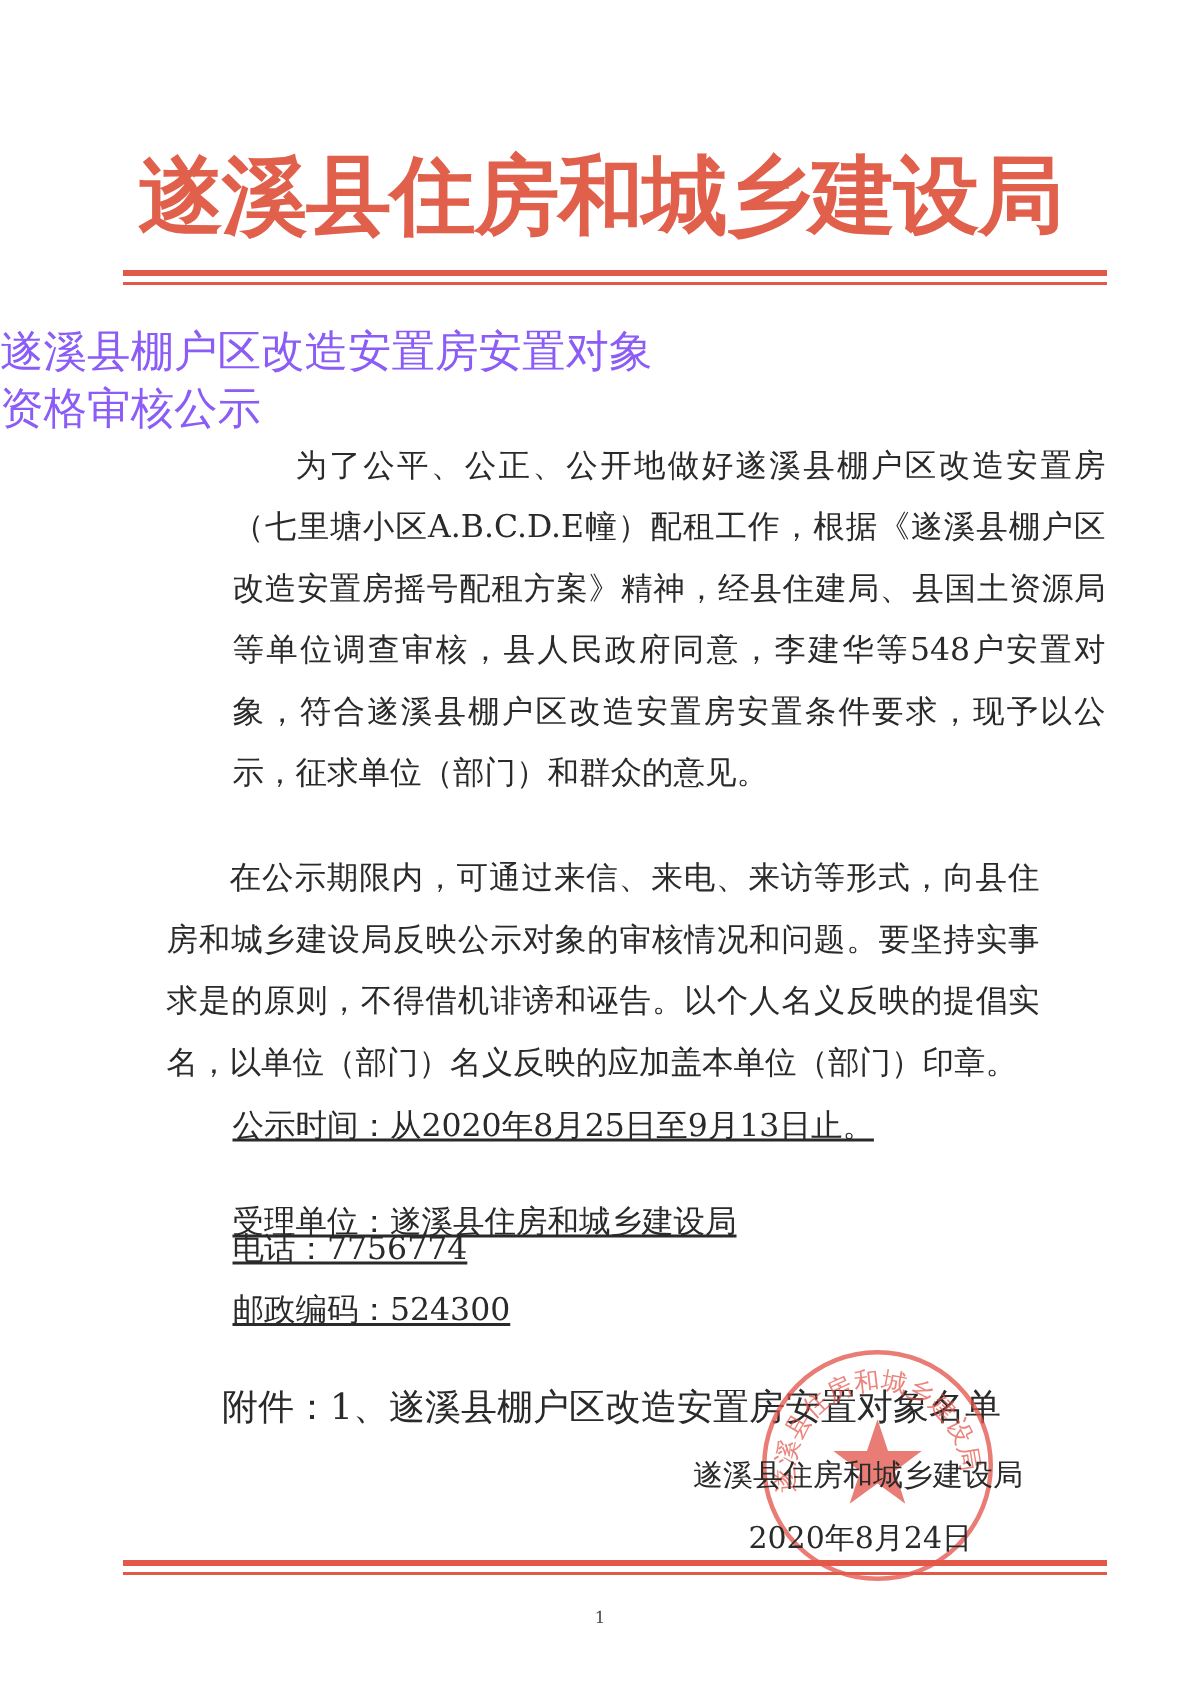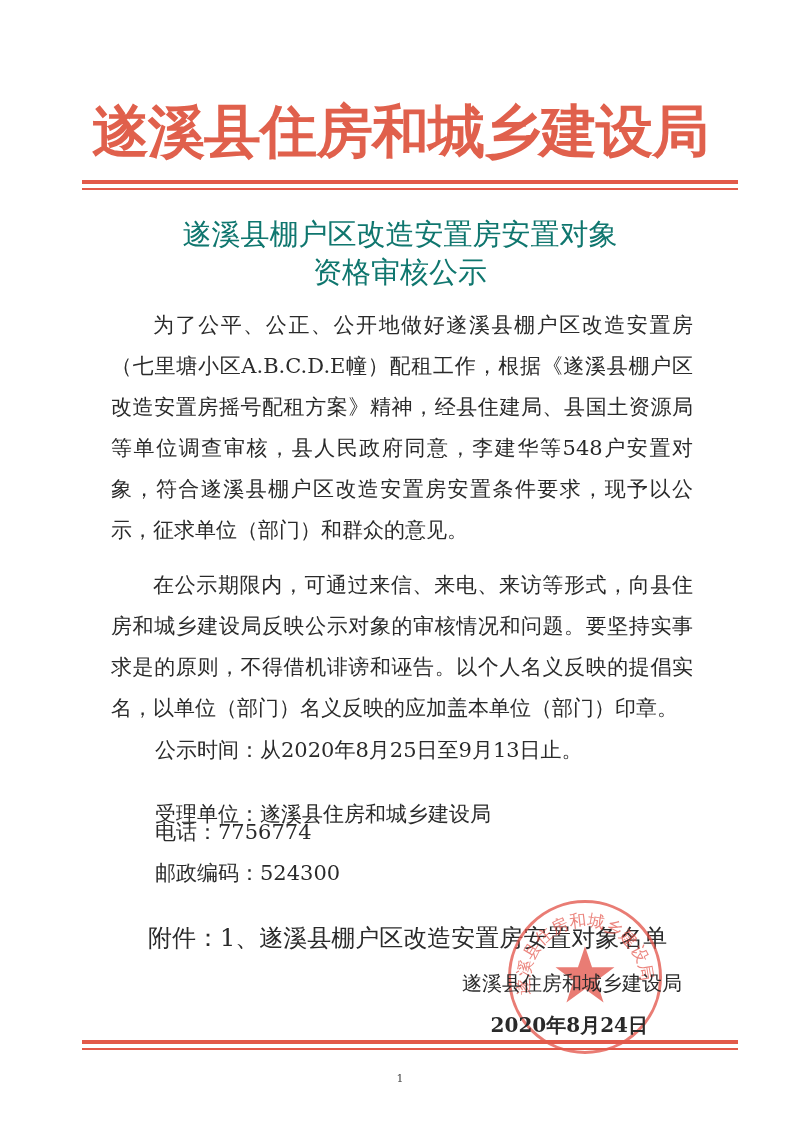--- a/index.html
+++ b/index.html
@@ -2,46 +2,46 @@
 <html><head>
 <meta charset="utf-8">
 <style>
   html, body { margin:0; padding:0; background:#ffffff; }
   body { width:800px; height:1131px; position:relative; overflow:hidden;
          font-family:"DejaVu Serif","Liberation Serif",serif; color:#2a2a2a; }
   .letterhead { position:absolute; left:0; width:800px; top:96px; text-align:center;
                 font-family:"DejaVu Serif","Liberation Serif",serif; font-weight:bold;
                 font-size:57px; color:#e0604c; letter-spacing:-1px; line-height:70px; }
   .rule { position:absolute; left:82px; width:656px; background:#e2594a; }
-  .title { position:absolute; left:0; width:800px; text-align:center; font-size:29px;
-           line-height:37px; color:#0f766e; }
+  .title { position:absolute; left:0; width:800px; text-align:left; font-size:29px;
+           line-height:37px; color:#8b5cf6; }
   .para { position:absolute; left:111px; width:582px; font-size:21px; line-height:41px;
           text-align:justify; text-indent:42px; }
-  .line { position:absolute; left:155px; font-size:21px; line-height:30px; white-space:nowrap; }
+  .line { position:absolute; left:155px; font-size:21px; line-height:30px; white-space:nowrap;text-decoration:underline; }
   .attach { position:absolute; left:148px; top:922px; font-size:24px; white-space:nowrap; }
   .sign { position:absolute; right:118px; font-size:20px; white-space:nowrap; }
   .pagenum { position:absolute; left:0; width:800px; text-align:center; top:1072px;
              font-size:11px; color:#444; }
   .stamp { position:absolute; left:508px; top:900px; width:148px; height:148px;
            border:3px solid rgba(226,80,70,0.75); border-radius:50%; }
   .stamp-star { position:absolute; left:42px; top:40px; width:64px; height:64px; }
   .stamp-text { position:absolute; left:0; top:0; width:148px; height:148px; }
 </style>
 </head>
 <body>
 
 <div class="letterhead">遂溪县住房和城乡建设局</div>
 
 <div class="rule" style="top:180px;height:4px;"></div>
 <div class="rule" style="top:188px;height:2px;"></div>
 
 <div class="title" style="top:216px;">遂溪县棚户区改造安置房安置对象</div>
 <div class="title" style="top:256px;font-family:Liberation Mono, monospace;">资格审核公示</div>
 
-<div class="para" style="top:305px;">为了公平、公正、公开地做好遂溪县棚户区改造安置房（七里塘小区A.B.C.D.E幢）配租工作，根据《遂溪县棚户区改造安置房摇号配租方案》精神，经县住建局、县国土资源局等单位调查审核，县人民政府同意，李建华等548户安置对象，符合遂溪县棚户区改造安置房安置条件要求，现予以公示，征求单位（部门）和群众的意见。</div>
+<div class="para" style="top:290px;margin-left:44px;">为了公平、公正、公开地做好遂溪县棚户区改造安置房（七里塘小区A.B.C.D.E幢）配租工作，根据《遂溪县棚户区改造安置房摇号配租方案》精神，经县住建局、县国土资源局等单位调查审核，县人民政府同意，李建华等548户安置对象，符合遂溪县棚户区改造安置房安置条件要求，现予以公示，征求单位（部门）和群众的意见。</div>
 <div class="para" style="top:565px;">在公示期限内，可通过来信、来电、来访等形式，向县住房和城乡建设局反映公示对象的审核情况和问题。要坚持实事求是的原则，不得借机诽谤和诬告。以个人名义反映的提倡实名，以单位（部门）名义反映的应加盖本单位（部门）印章。</div>
 
 <div class="line" style="top:735px;">公示时间：从2020年8月25日至9月13日止。</div>
 <div class="line" style="top:775px;margin-top:24px;">受理单位：遂溪县住房和城乡建设局</div>
 <div class="line" style="top:817px;">电话：7756774</div>
 <div class="line" style="top:858px;">邮政编码：524300</div>
 
 <div class="attach">附件：1、遂溪县棚户区改造安置房安置对象名单</div>
 
 <div class="stamp">
@@ -52,18 +52,18 @@
     <defs>
         <path id="arc" d="M 22 100 A 56 56 0 1 1 126 100"></path>
       </defs>
     <text font-size="17" fill="rgba(226,80,70,0.7)" font-family="DejaVu Serif, serif">
       <textPath href="#arc" startOffset="4%">遂溪县住房和城乡建设局</textPath>
     </text>
   </svg>
 </div>
 
 <div class="sign" style="top:970px;">遂溪县住房和城乡建设局</div>
-<div class="sign" style="top:1012px;right:152px;font-weight:bold;">2020年8月24日</div>
+<div class="sign" style="top:1012px;right:152px;">2020年8月24日</div>
 
 <div class="rule" style="top:1040px;height:4px;"></div>
 <div class="rule" style="top:1048px;height:2px;"></div>
 
 <div class="pagenum">1</div>
 
 </body></html>

